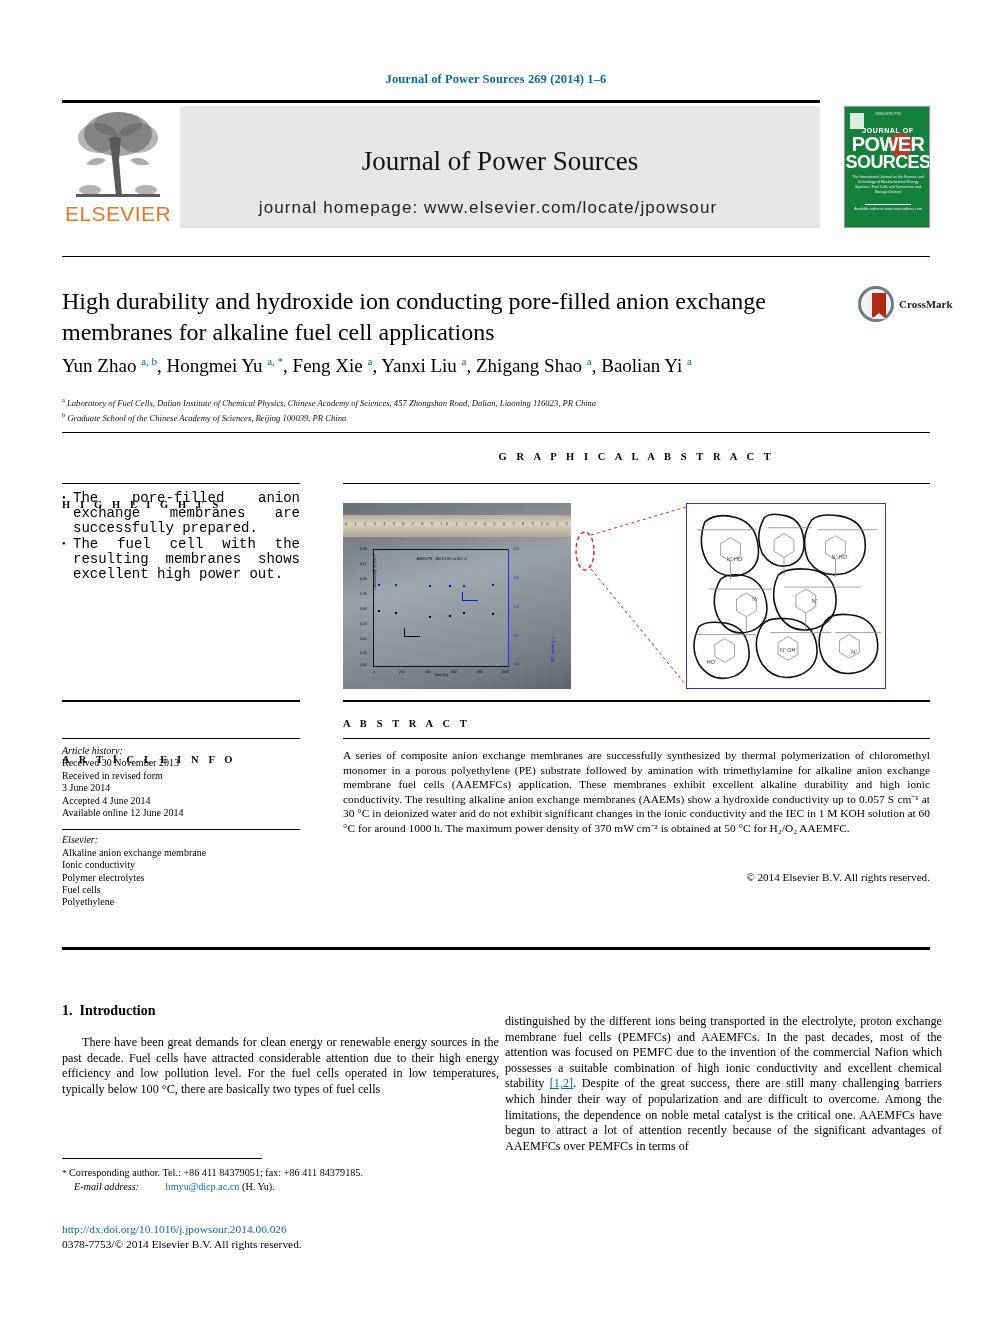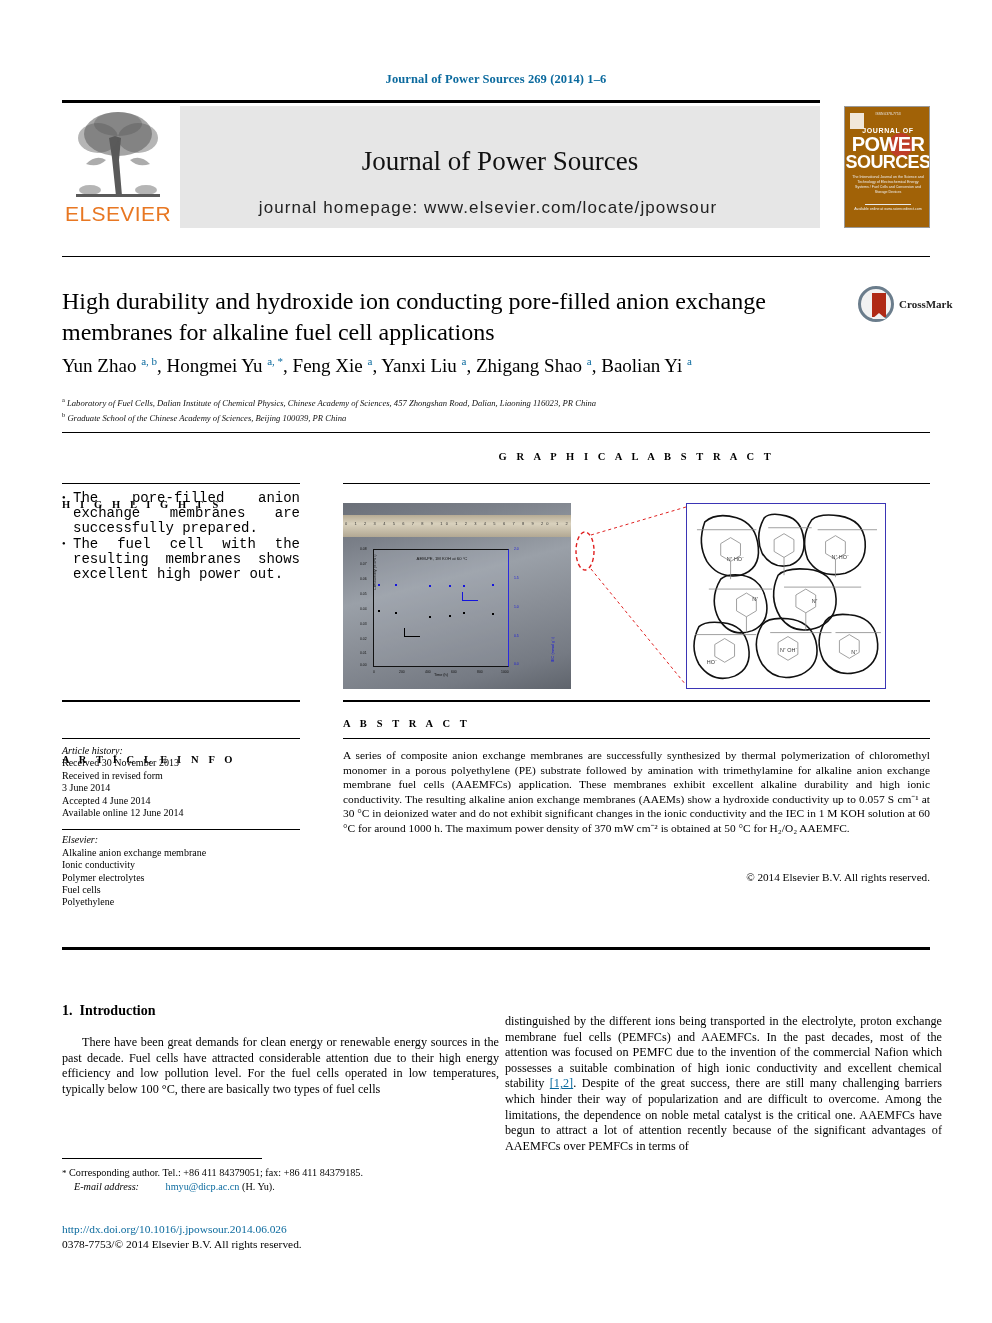--- a/index.html
+++ b/index.html
@@ -53,21 +53,21 @@
     position:absolute; left:0; top:40px; width:640px; text-align:center;
     font-family:"Liberation Serif", serif; font-size:27px; color:#111;
   }
   .banner-home {
     position:absolute; left:0; top:92px; width:616px; text-align:center;
     font-family:"Liberation Sans", sans-serif; font-size:17px; color:#222;
     letter-spacing:1.1px;
   }
   .cover {
     position:absolute; left:782px; top:6px; width:86px; height:122px;
-    background:#a16207; border:1px solid #9a9a9a;
+    background:#15803d; border:1px solid #9a9a9a;
     overflow:hidden;
   }
   .cover-mini-logo {
     position:absolute; left:5px; top:6px; width:14px; height:16px;
     background:#ffffff; opacity:.85;
   }
   .cover-issn {
     position:absolute; left:0; top:5px; width:86px; text-align:center;
     font-size:3.4px; color:#e9e9e9; font-family:"Liberation Sans",sans-serif;
   }

